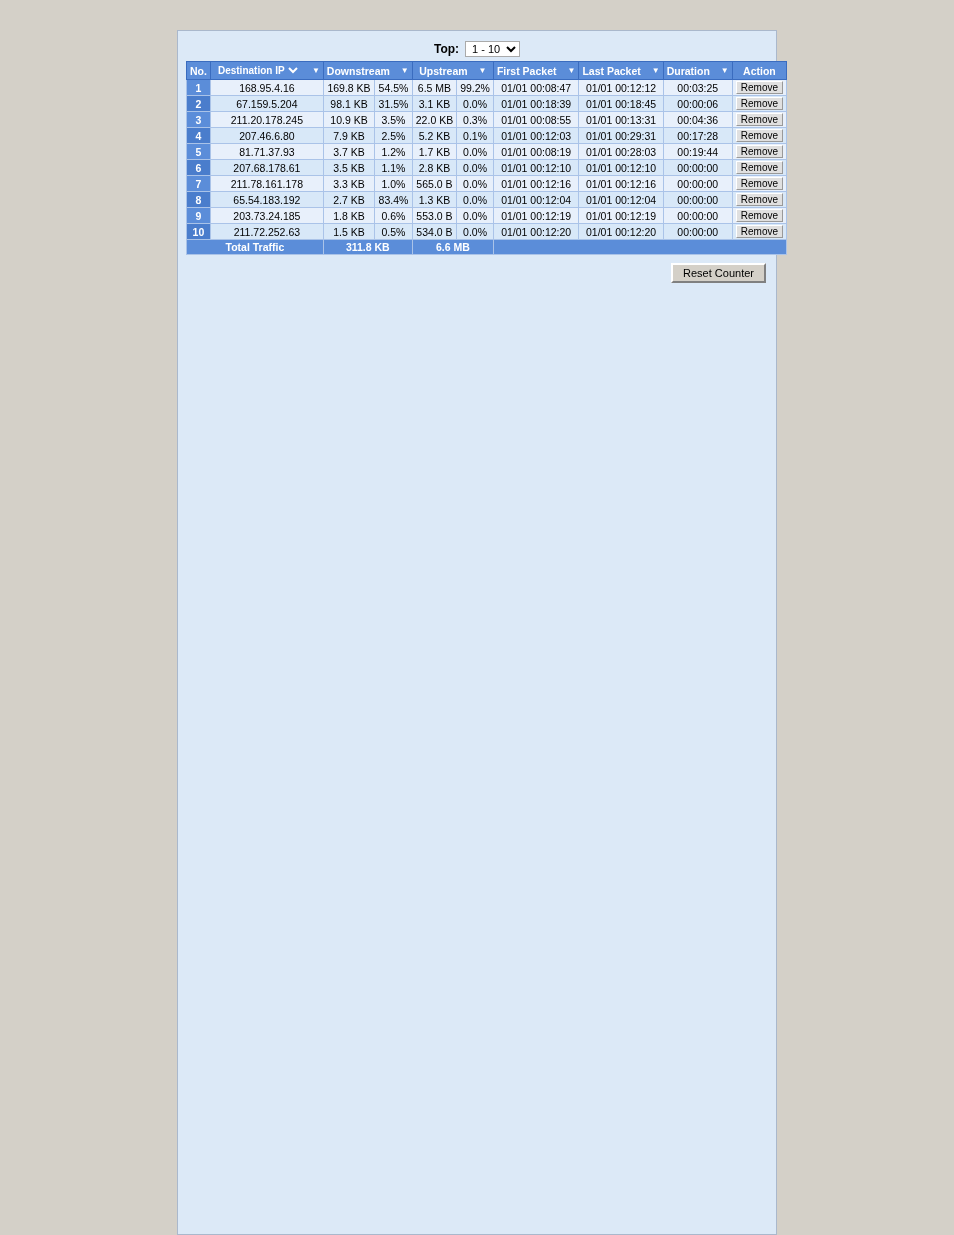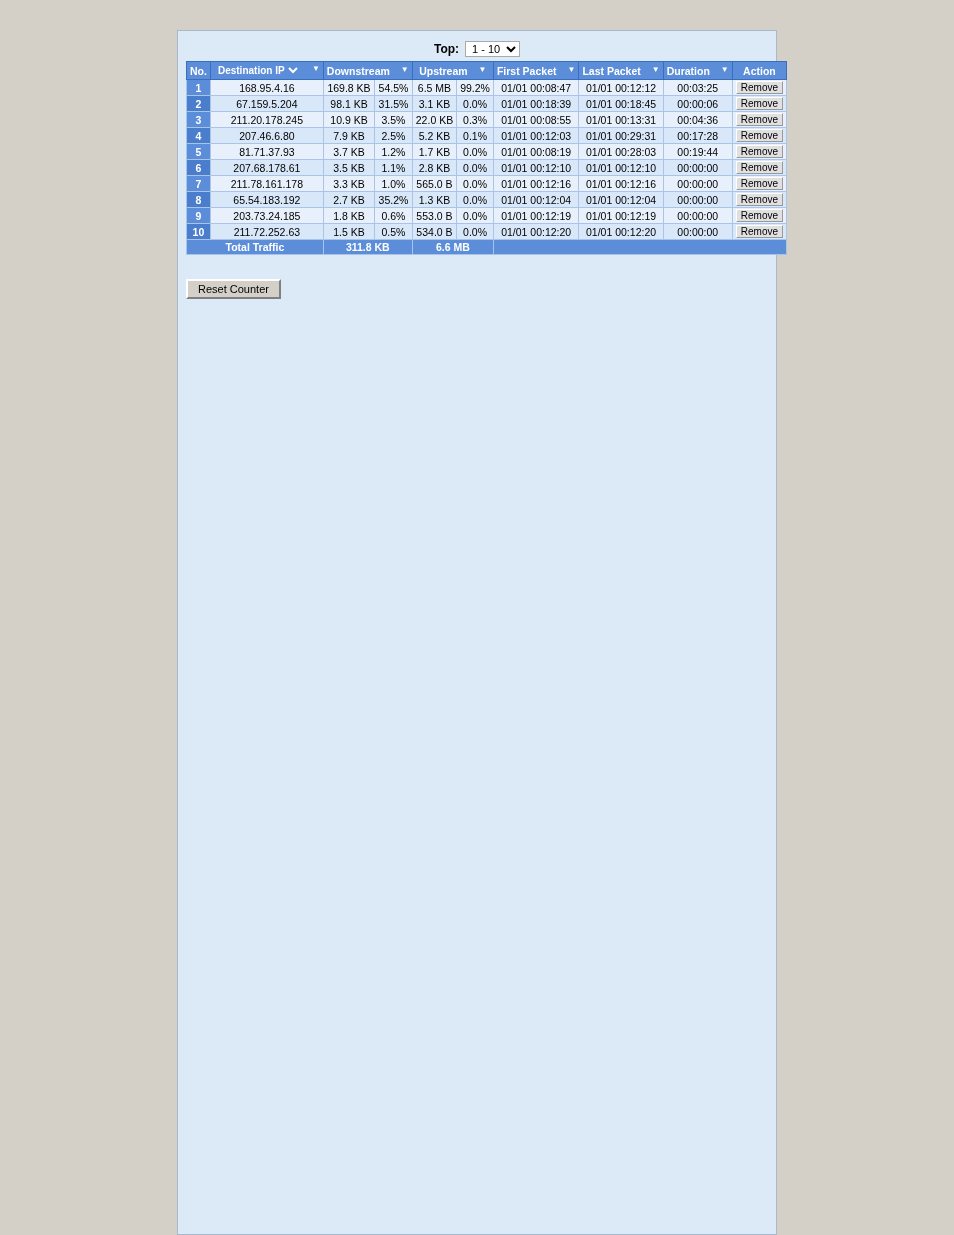--- a/index.html
+++ b/index.html
@@ -107,39 +107,40 @@
     .reporting-row td {
       background: #b0c8e8 !important;
       color: #555;
       font-size: 9px;
       text-align: right;
       font-style: italic;
       border: none;
     }
     .reset-container {
       display: flex;
-      margin-top: 24px;
+      justify-content: flex-end;
+      margin-top: 8px;
       padding-right: 2px;
     }
     .reset-btn {
       background: #d4d0c8;
       border: 2px solid;
       border-color: #fff #808080 #808080 #fff;
       padding: 2px 10px;
       font-size: 11px;
       cursor: pointer;
       color: #000;
     }
     .sort-arrow {
       font-size: 8px;
       margin-left: 2px;
     }
     .th-inner {
       display: flex;
-      align-items: flex-start;
+      align-items: center;
       justify-content: center;
       gap: 9px;
     }
   </style>
 </head>
 <body>
 
 <div class="outer-container">
   <div class="panel">
 
@@ -281,21 +282,21 @@
             <td>0.0%</td>
             <td>01/01 00:12:16</td>
             <td>01/01 00:12:16</td>
             <td>00:00:00</td>
             <td><button class="remove-btn">Remove</button></td>
           </tr>
           <tr>
             <td class="no-col">8</td>
             <td>65.54.183.192</td>
             <td>2.7 KB</td>
-            <td>35.2%</td>
+            <td>83.4%</td>
             <td>1.3 KB</td>
             <td>0.0%</td>
             <td>01/01 00:12:04</td>
             <td>01/01 00:12:04</td>
             <td>00:00:00</td>
             <td><button class="remove-btn">Remove</button></td>
           </tr>
           <tr>
             <td class="no-col">9</td>
             <td>203.73.24.185</td>

